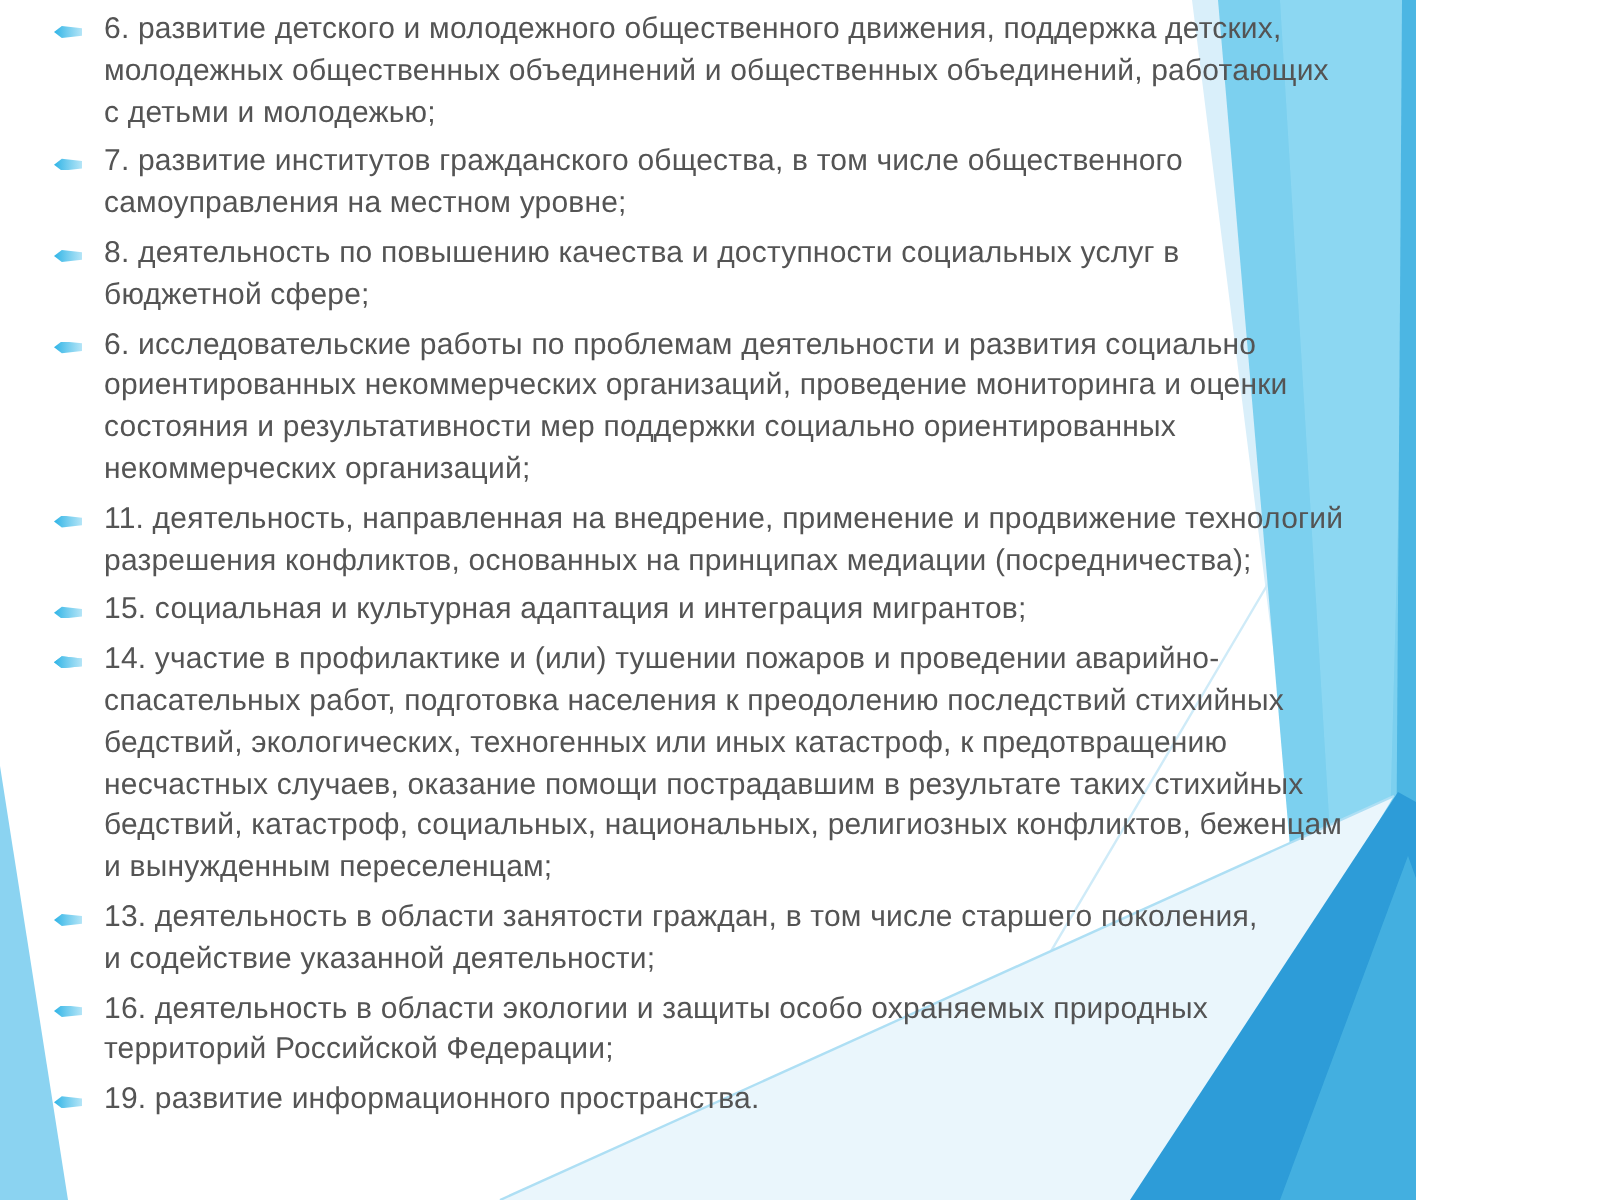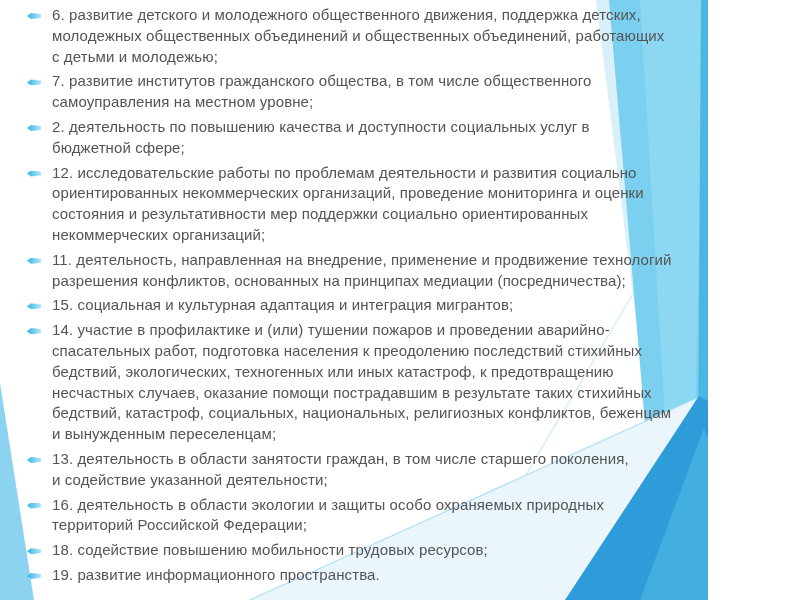--- a/index.html
+++ b/index.html
@@ -87,26 +87,26 @@
         </li>
 
         <li>
           <span class="bullet-arrow"></span>
           <span class="item-text">7. развитие институтов гражданского общества, в том числе общественного самоуправления на местном уровне;</span>
         </li>
 
 
         <li>
           <span class="bullet-arrow"></span>
-          <span class="item-text">2. деятельность по повышению качества и доступности социальных услуг в бюджетной сфере;</span>
+          <span class="item-text">8. деятельность по повышению качества и доступности социальных услуг в бюджетной сфере;</span>
         </li>
 
         <li>
           <span class="bullet-arrow"></span>
-          <span class="item-text">12. исследовательские работы по проблемам деятельности и развития социально ориентированных некоммерческих организаций, проведение мониторинга и оценки состояния и результативности мер поддержки социально ориентированных некоммерческих организаций;</span>
+          <span class="item-text">6. исследовательские работы по проблемам деятельности и развития социально ориентированных некоммерческих организаций, проведение мониторинга и оценки состояния и результативности мер поддержки социально ориентированных некоммерческих организаций;</span>
         </li>
 
         <li>
           <span class="bullet-arrow"></span>
           <span class="item-text">11. деятельность, направленная на внедрение, применение и продвижение технологий разрешения конфликтов, основанных на принципах медиации (посредничества);</span>
         </li>
 
         <li>
           <span class="bullet-arrow"></span>
           <span class="item-text">15. социальная и культурная адаптация и интеграция мигрантов;</span>
@@ -126,24 +126,20 @@
           <span class="item-text">13. деятельность в области занятости граждан, в том числе старшего поколения,
 и содействие указанной деятельности;</span>
         </li>
 
         <li>
           <span class="bullet-arrow"></span>
           <span class="item-text">16. деятельность в области экологии и защиты особо охраняемых природных территорий Российской Федерации;</span>
         </li>
 
 
-        <li>
-          <span class="bullet-arrow"></span>
-          <span class="item-text">18. содействие повышению мобильности трудовых ресурсов;</span>
-        </li>
 
         <li>
           <span class="bullet-arrow"></span>
           <span class="item-text">19. развитие информационного пространства.</span>
         </li>
       </ul>
   </div>
 
 </div>
 

